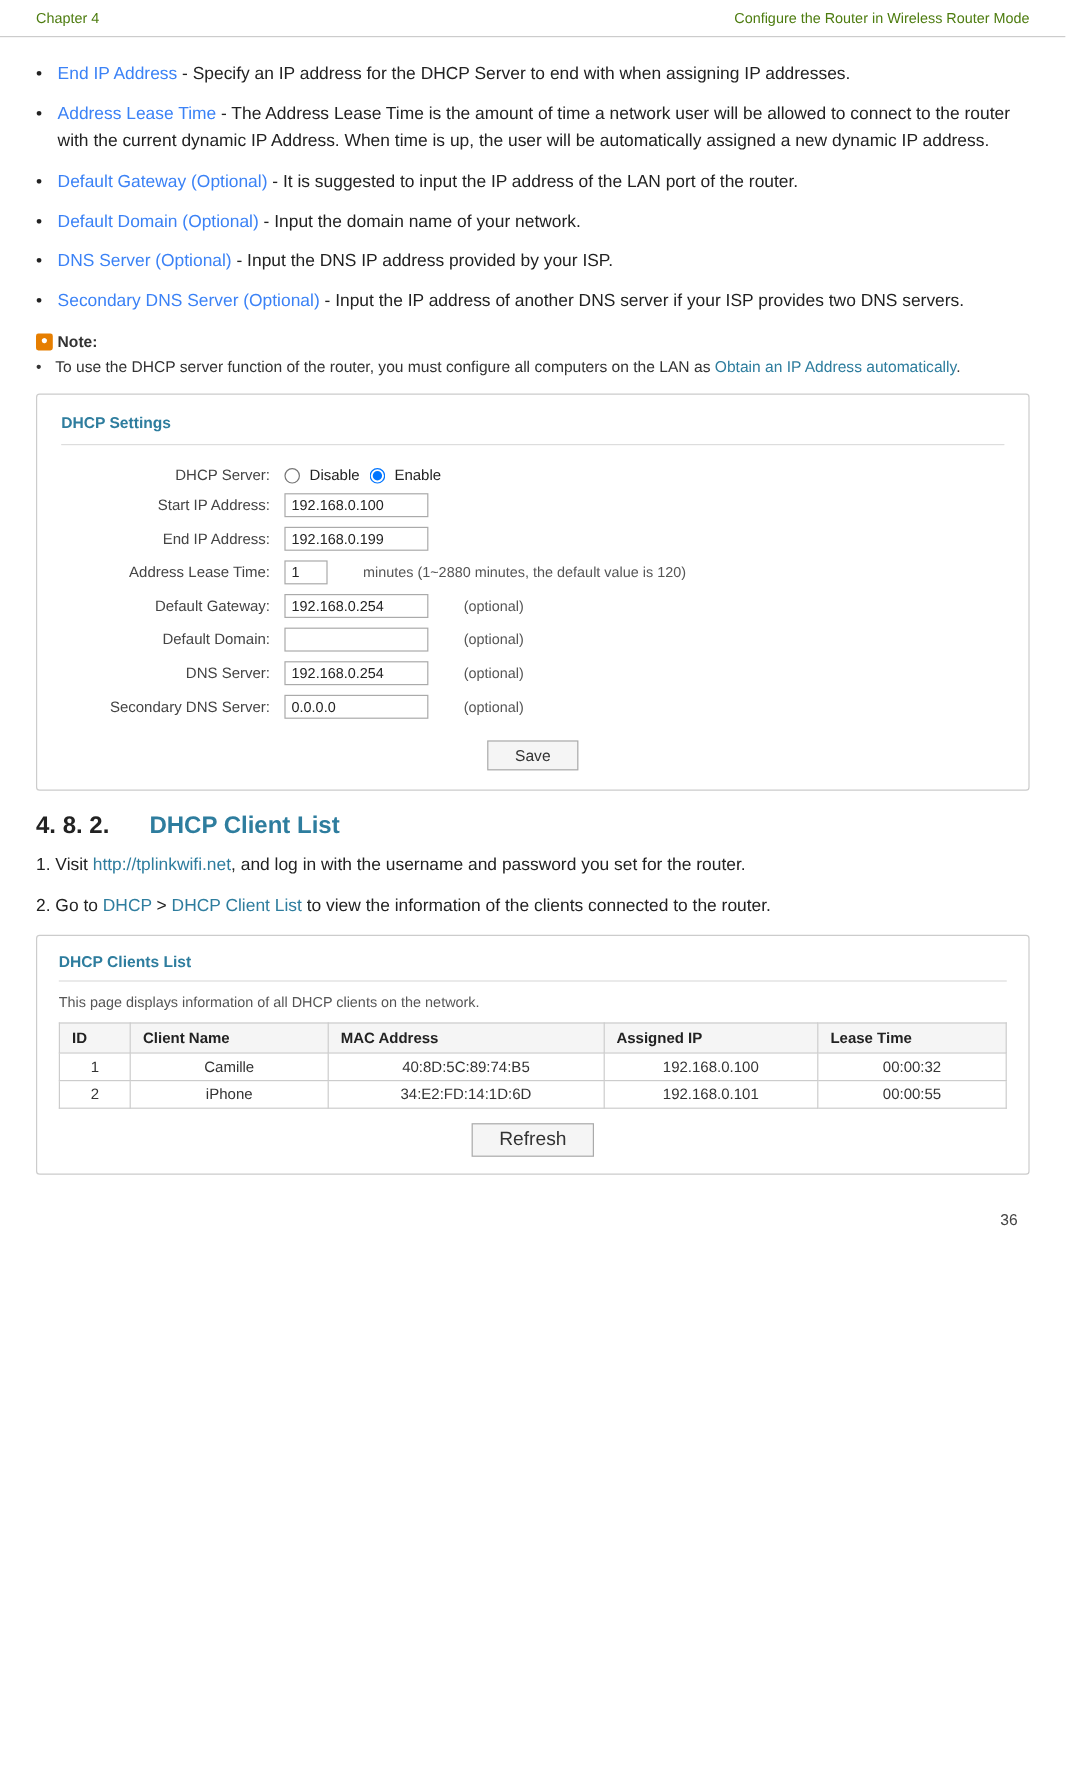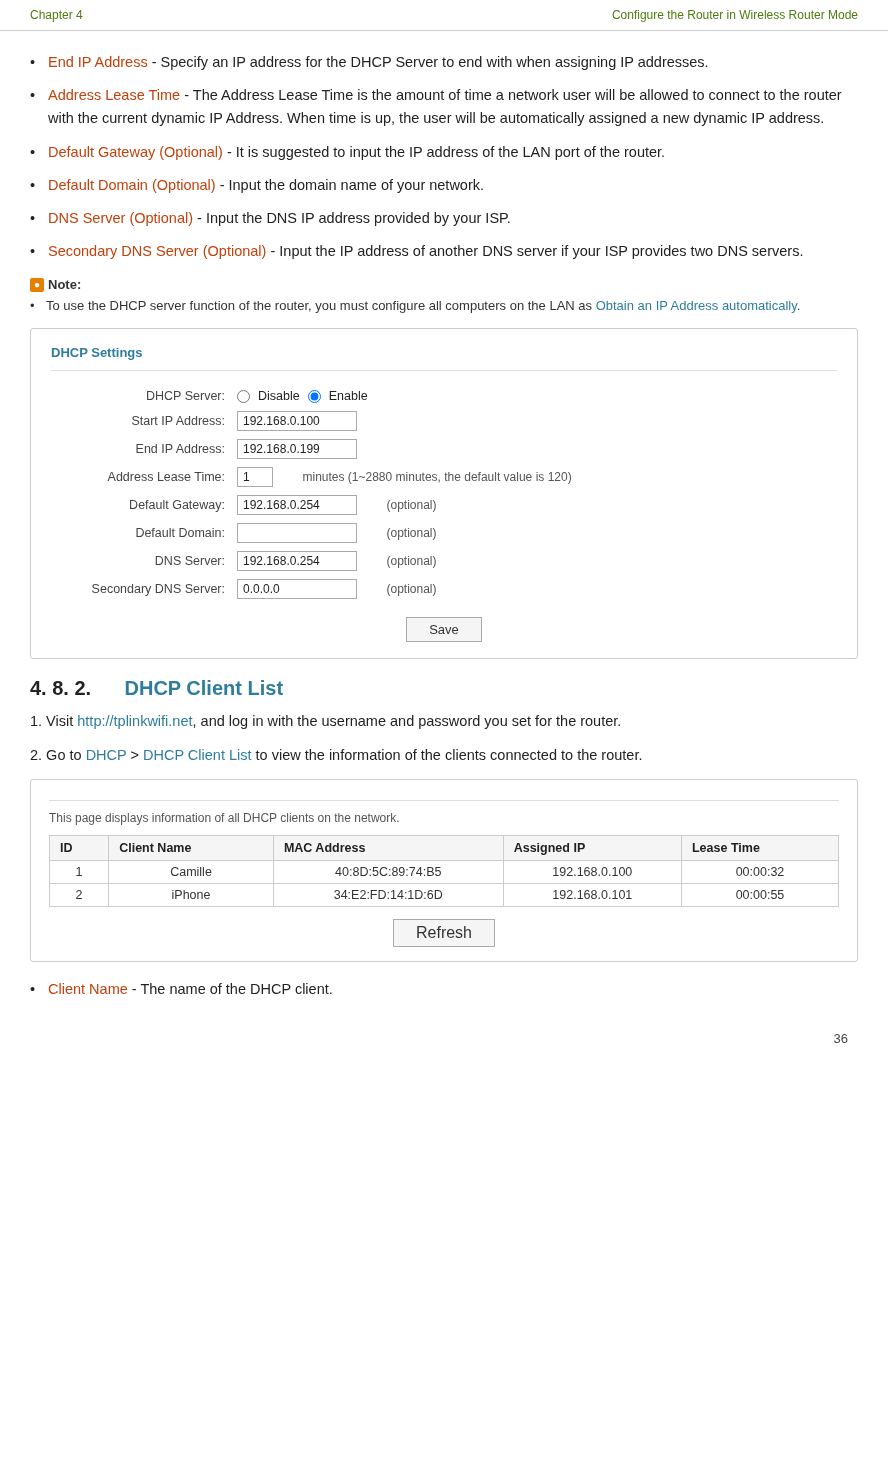--- a/index.html
+++ b/index.html
@@ -35,21 +35,21 @@
       line-height: 1.6;
       font-size: 14.5px;
     }
     .bullet-list li::before {
       content: "•";
       position: absolute;
       left: 0;
       color: #222;
     }
     .term {
-      color: #c2410c;
+      color: #3b82f6;
     }
     .note-box {
       margin: 14px 0 10px 0;
     }
     .note-title {
       font-weight: bold;
       font-size: 13px;
       color: #333;
       display: flex;
       align-items: center;
@@ -351,20 +351,21 @@
 
   <p class="body-text">
     <span>1. Visit </span><span class="link-text">http://tplinkwifi.net</span><span>, and log in with the username and password you set for the router.</span>
   </p>
 
   <p class="body-text">
     <span>2. Go to </span><span class="link-text">DHCP</span><span> &gt; </span><span class="link-text">DHCP Client List</span><span> to view the information of the clients connected to the router.</span>
   </p>
 
   <div class="clients-box">
+    <div class="clients-title">DHCP Clients List</div>
     <hr class="clients-divider">
     <p class="clients-desc">This page displays information of all DHCP clients on the network.</p>
     <table class="clients-table">
       <thead>
         <tr>
           <th>ID</th>
           <th>Client Name</th>
           <th>MAC Address</th>
           <th>Assigned IP</th>
           <th>Lease Time</th>
@@ -385,21 +386,16 @@
             <td>192.168.0.101</td>
             <td>00:00:55</td>
           </tr>
         </tbody>
     </table>
     <div class="refresh-btn-row">
       <button class="refresh-btn">Refresh</button>
     </div>
   </div>
 
-  <ul class="bullet-list">
-    <li>
-      <span class="term">Client Name</span><span> - The name of the DHCP client.</span>
-    </li>
-  </ul>
 
   <div class="page-num">36</div>
 
 </div>
 
 </body></html>

